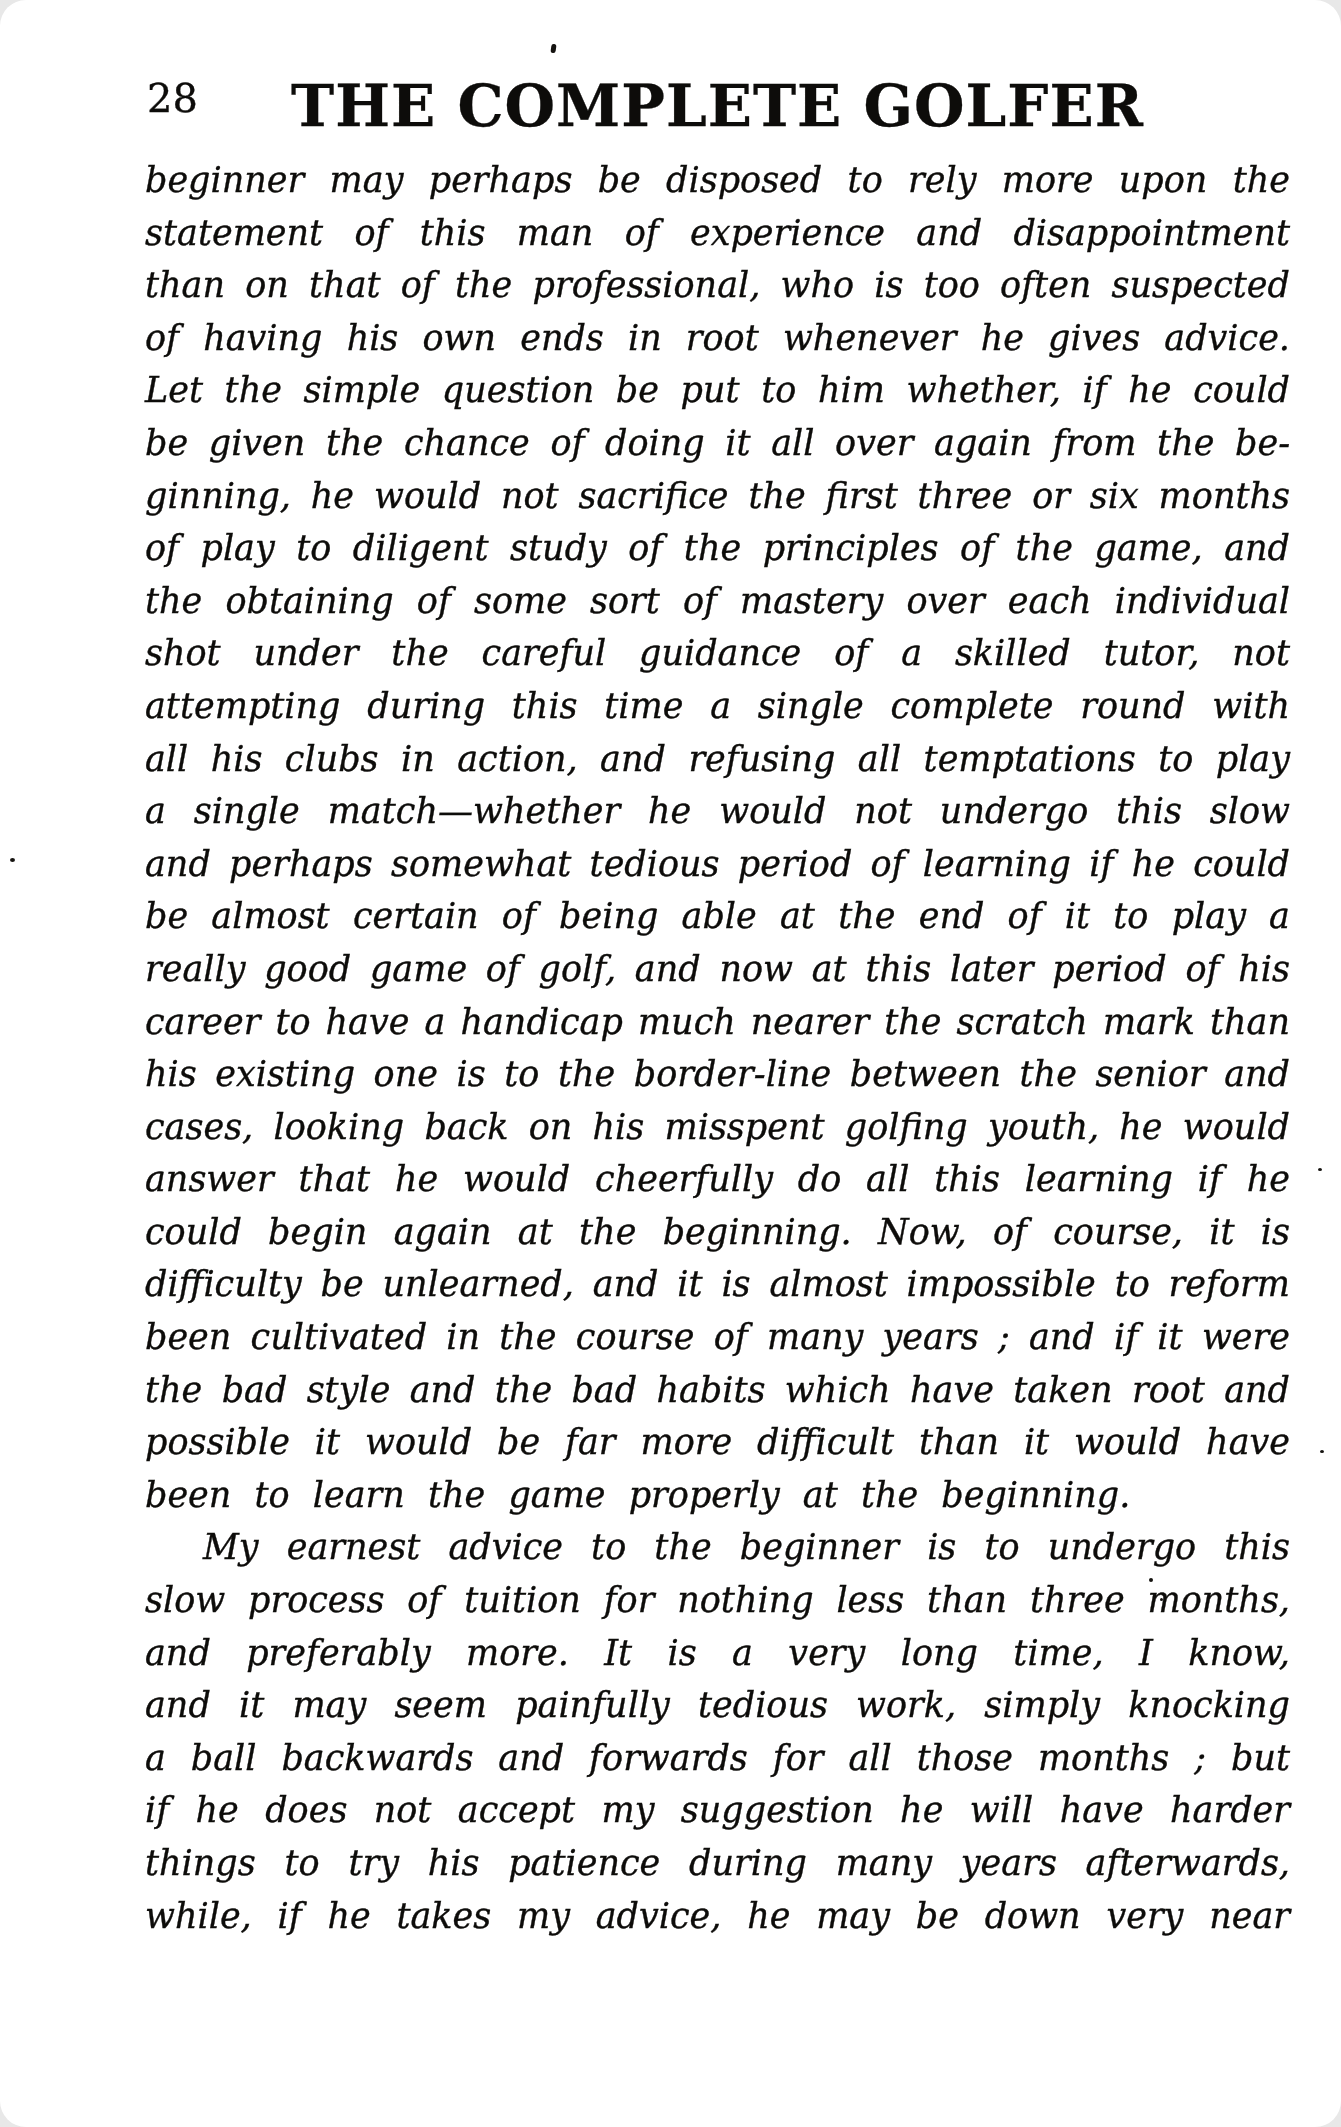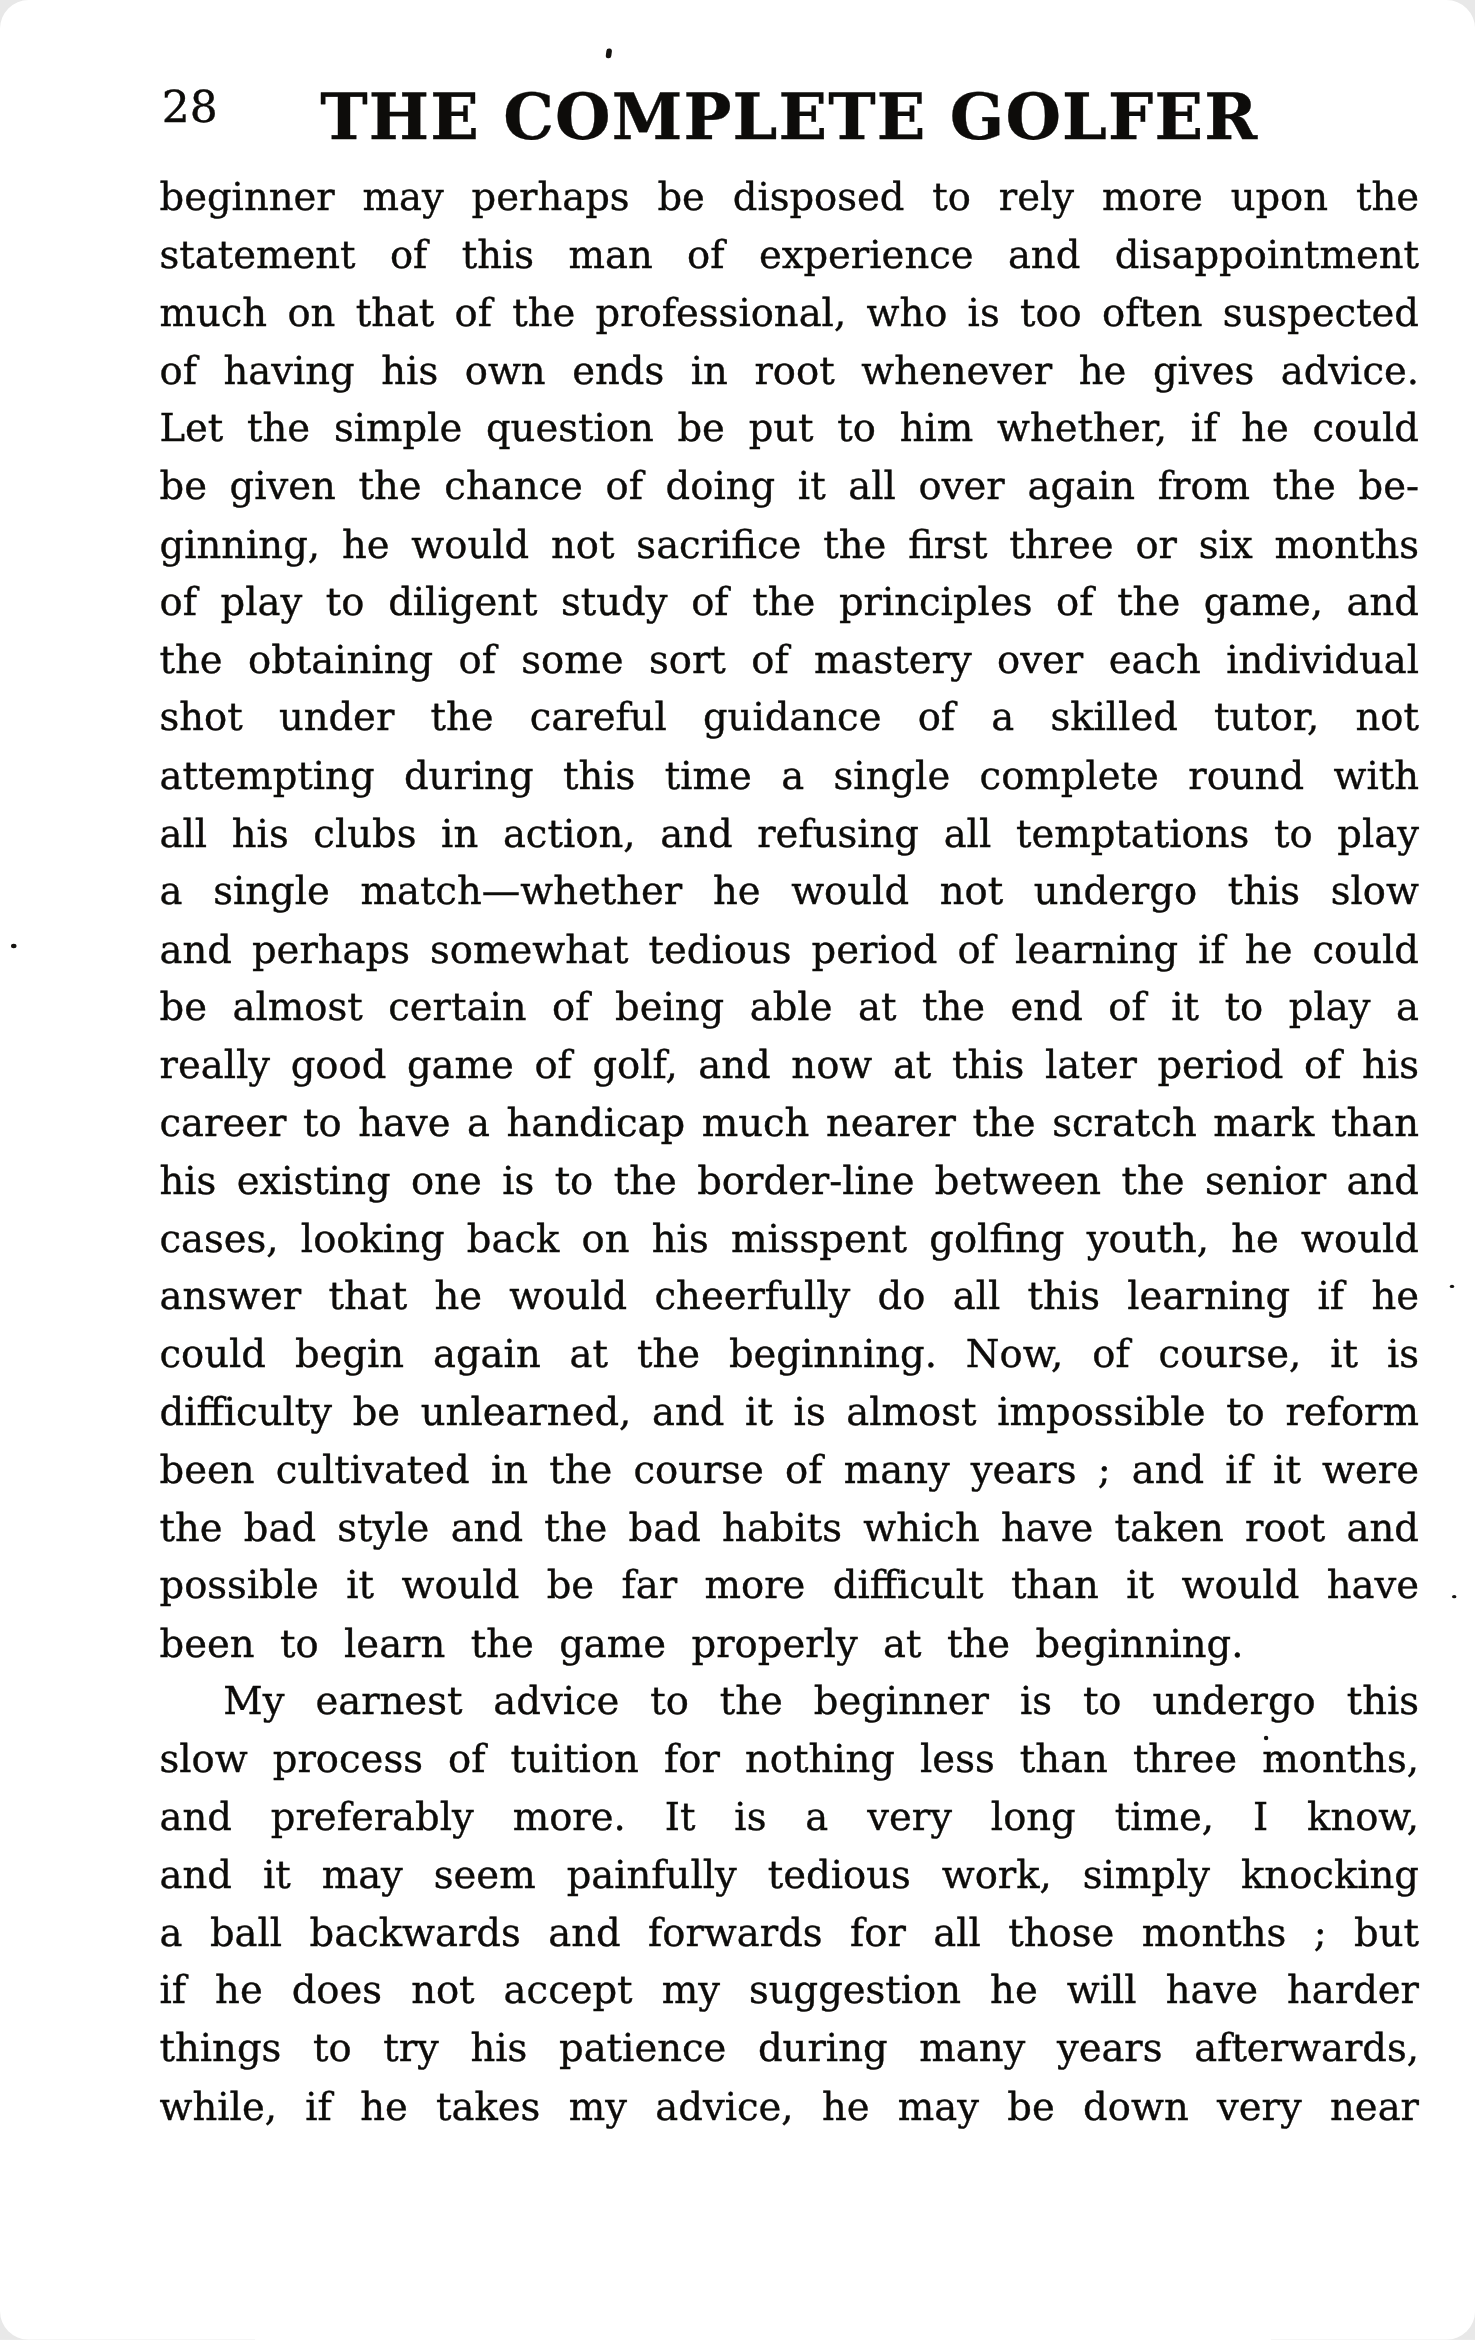--- a/index.html
+++ b/index.html
@@ -43,20 +43,21 @@
     top: 154px;
     width: 1145px;
     font-size: 35px;
     line-height: 52.6px;
     -webkit-text-stroke: 0.35px currentColor;
   }
   .line {
     text-align: justify;
     text-align-last: justify;
     white-space: nowrap; 
+    font-style: italic;
   }
   .line.indent {
     text-indent: 58px;
   }
   .line.para-end {
     text-align-last: left;
     word-spacing: 12px;
   }
   
   .speck {
@@ -74,21 +75,21 @@
 </head>
 <body>
 
 <div class="page">
   <span class="page-number">28</span>
   <h1 class="page-header">THE COMPLETE GOLFER</h1>
 
   <main class="page-body">
       <div class="line">beginner may perhaps be disposed to rely more upon the</div>
       <div class="line">statement of this man of experience and disappointment</div>
-      <div class="line">much on that of the professional, who is too often suspected</div>
+      <div class="line">than on that of the professional, who is too often suspected</div>
       <div class="line">of having his own ends in root whenever he gives advice.</div>
       <div class="line">Let the simple question be put to him whether, if he could</div>
       <div class="line">be given the chance of doing it all over again from the be-</div>
       <div class="line">ginning, he would not sacrifice the first three or six months</div>
       <div class="line">of play to diligent study of the principles of the game, and</div>
       <div class="line">the obtaining of some sort of mastery over each individual</div>
       <div class="line">shot under the careful guidance of a skilled tutor, not</div>
       <div class="line">attempting during this time a single complete round with</div>
       <div class="line">all his clubs in action, and refusing all temptations to play</div>
       <div class="line">a single match—whether he would not undergo this slow</div>

